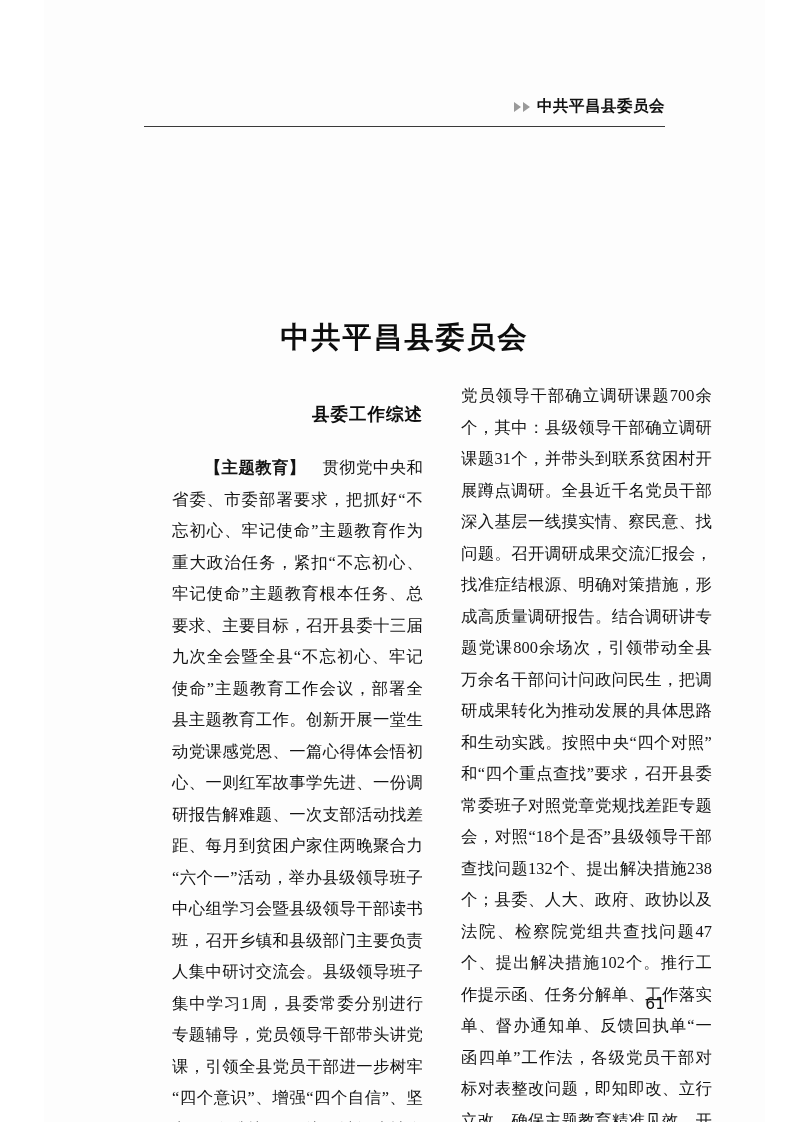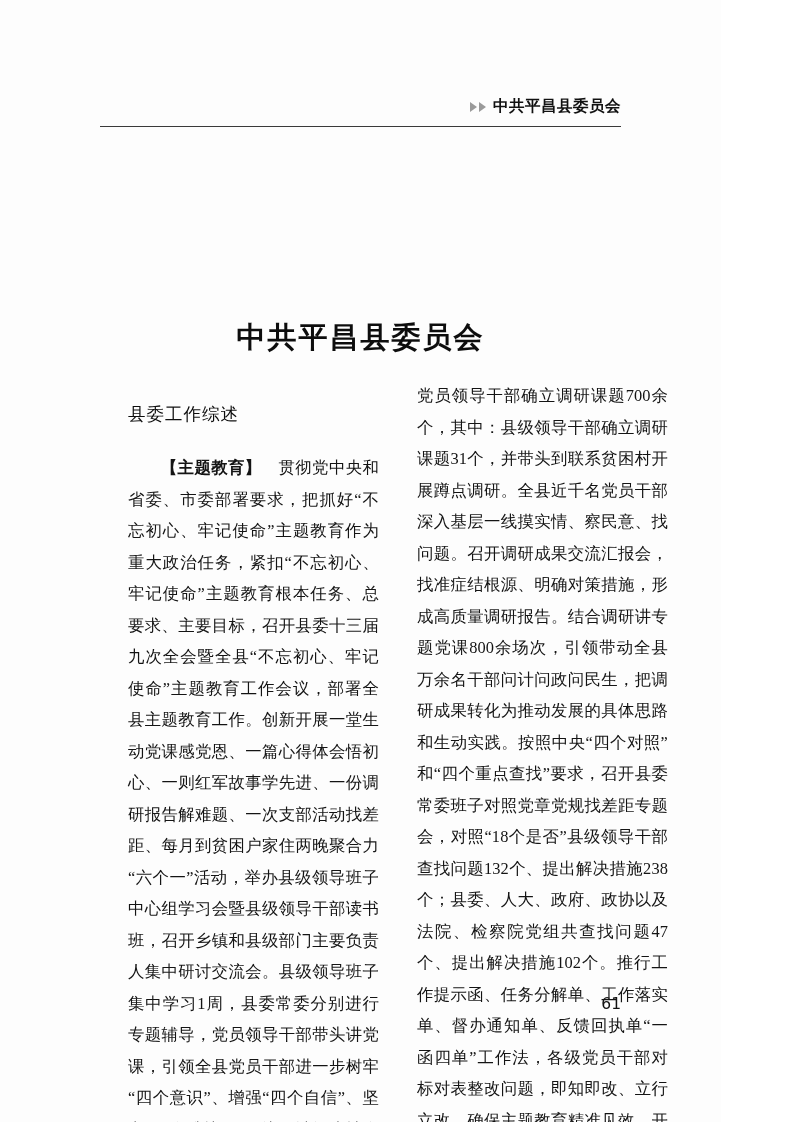--- a/index.html
+++ b/index.html
@@ -9,20 +9,21 @@
   }
   .page {
     position: relative;
     width: 721px;
     height: 1122px;
     background: #fdfdfd;
     box-sizing: border-box;
     font-family: "Liberation Serif", "DejaVu Serif", serif;
     color: #1a1a1a;
     overflow: hidden;
+    margin-left: 44px;
   }
 
   
   .running-head {
     position: absolute;
     top: 96px;
     right: 100px;
     display: flex;
     align-items: center;
     gap: 7px;
@@ -79,23 +80,23 @@
     height: 600px;
     display: flex;
     gap: 38px;
   }
   .col {
     width: 251px;
     position: relative;
   }
   .section-head {
     font-family: "DejaVu Sans", "Liberation Sans", sans-serif;
-    font-weight: normal;
+    font-weight: bold;
     font-size: 17.5px;
-    text-align: left;
+    text-align: right;
     letter-spacing: 1px;
     margin: 22px 0 26px 0;
     color: #0d0d0d;
   }
   p.body {
     margin: 0;
     font-size: 16.4px;
     line-height: 31.5px;
     text-align: justify;
     text-justify: inter-ideograph;

